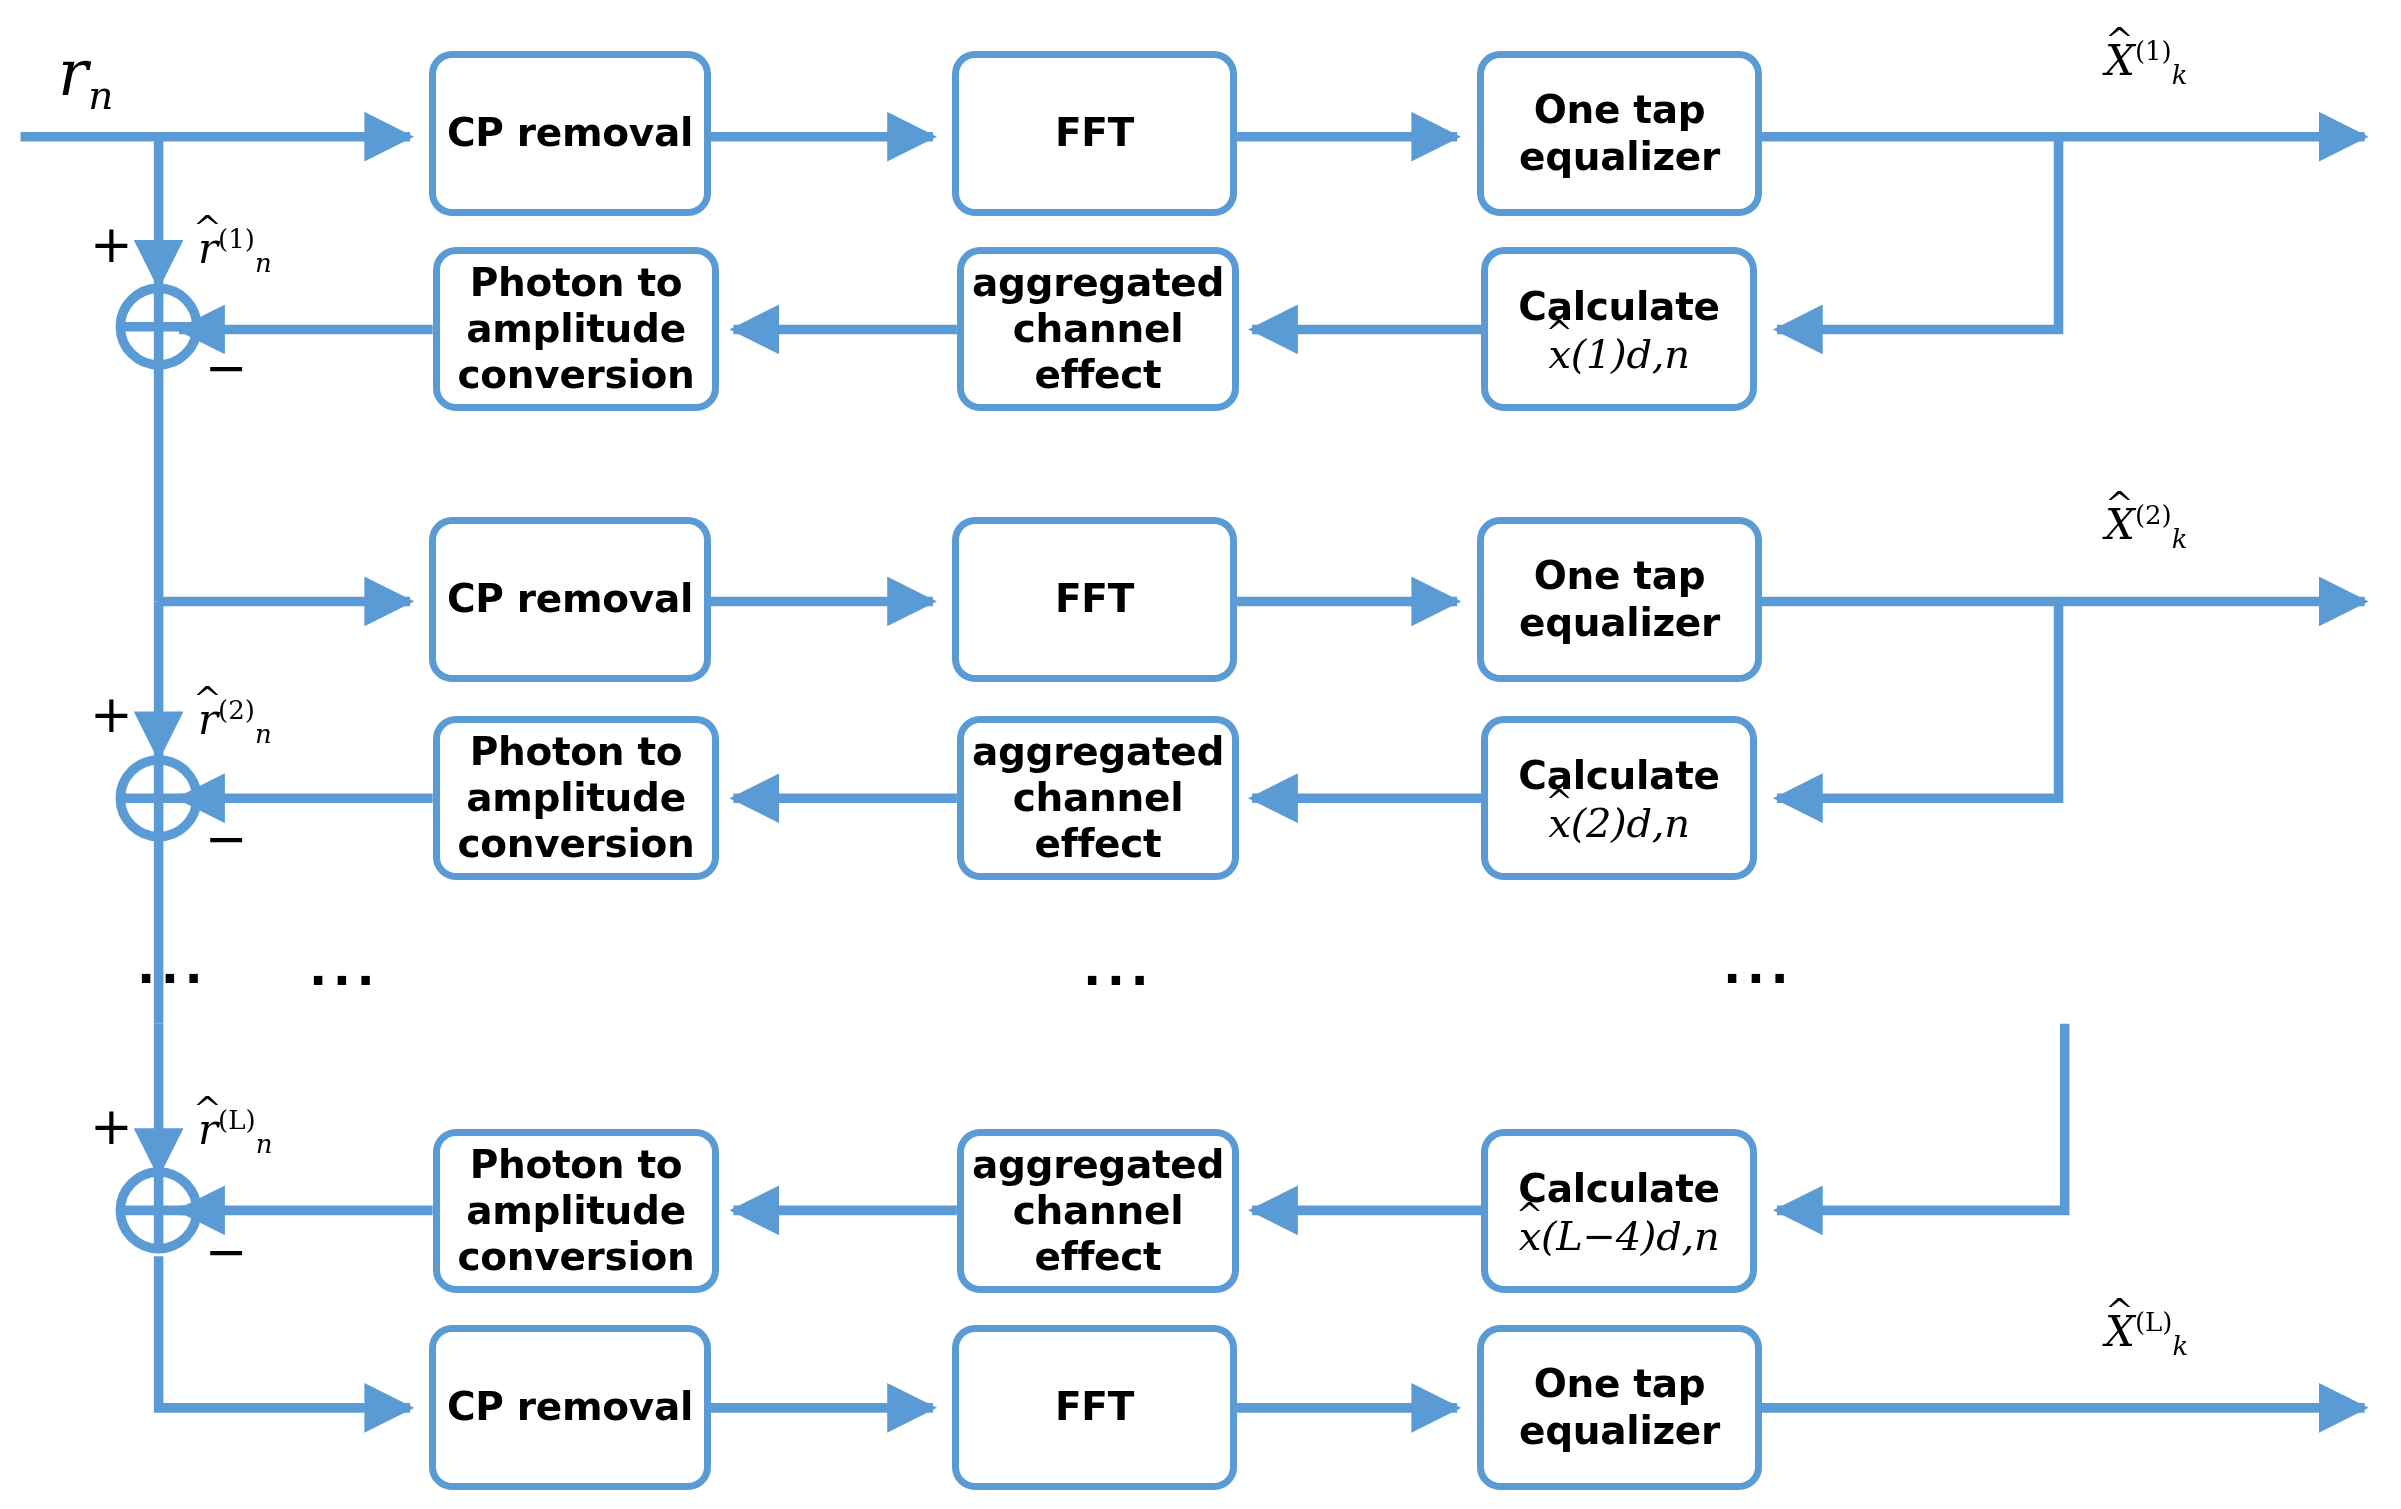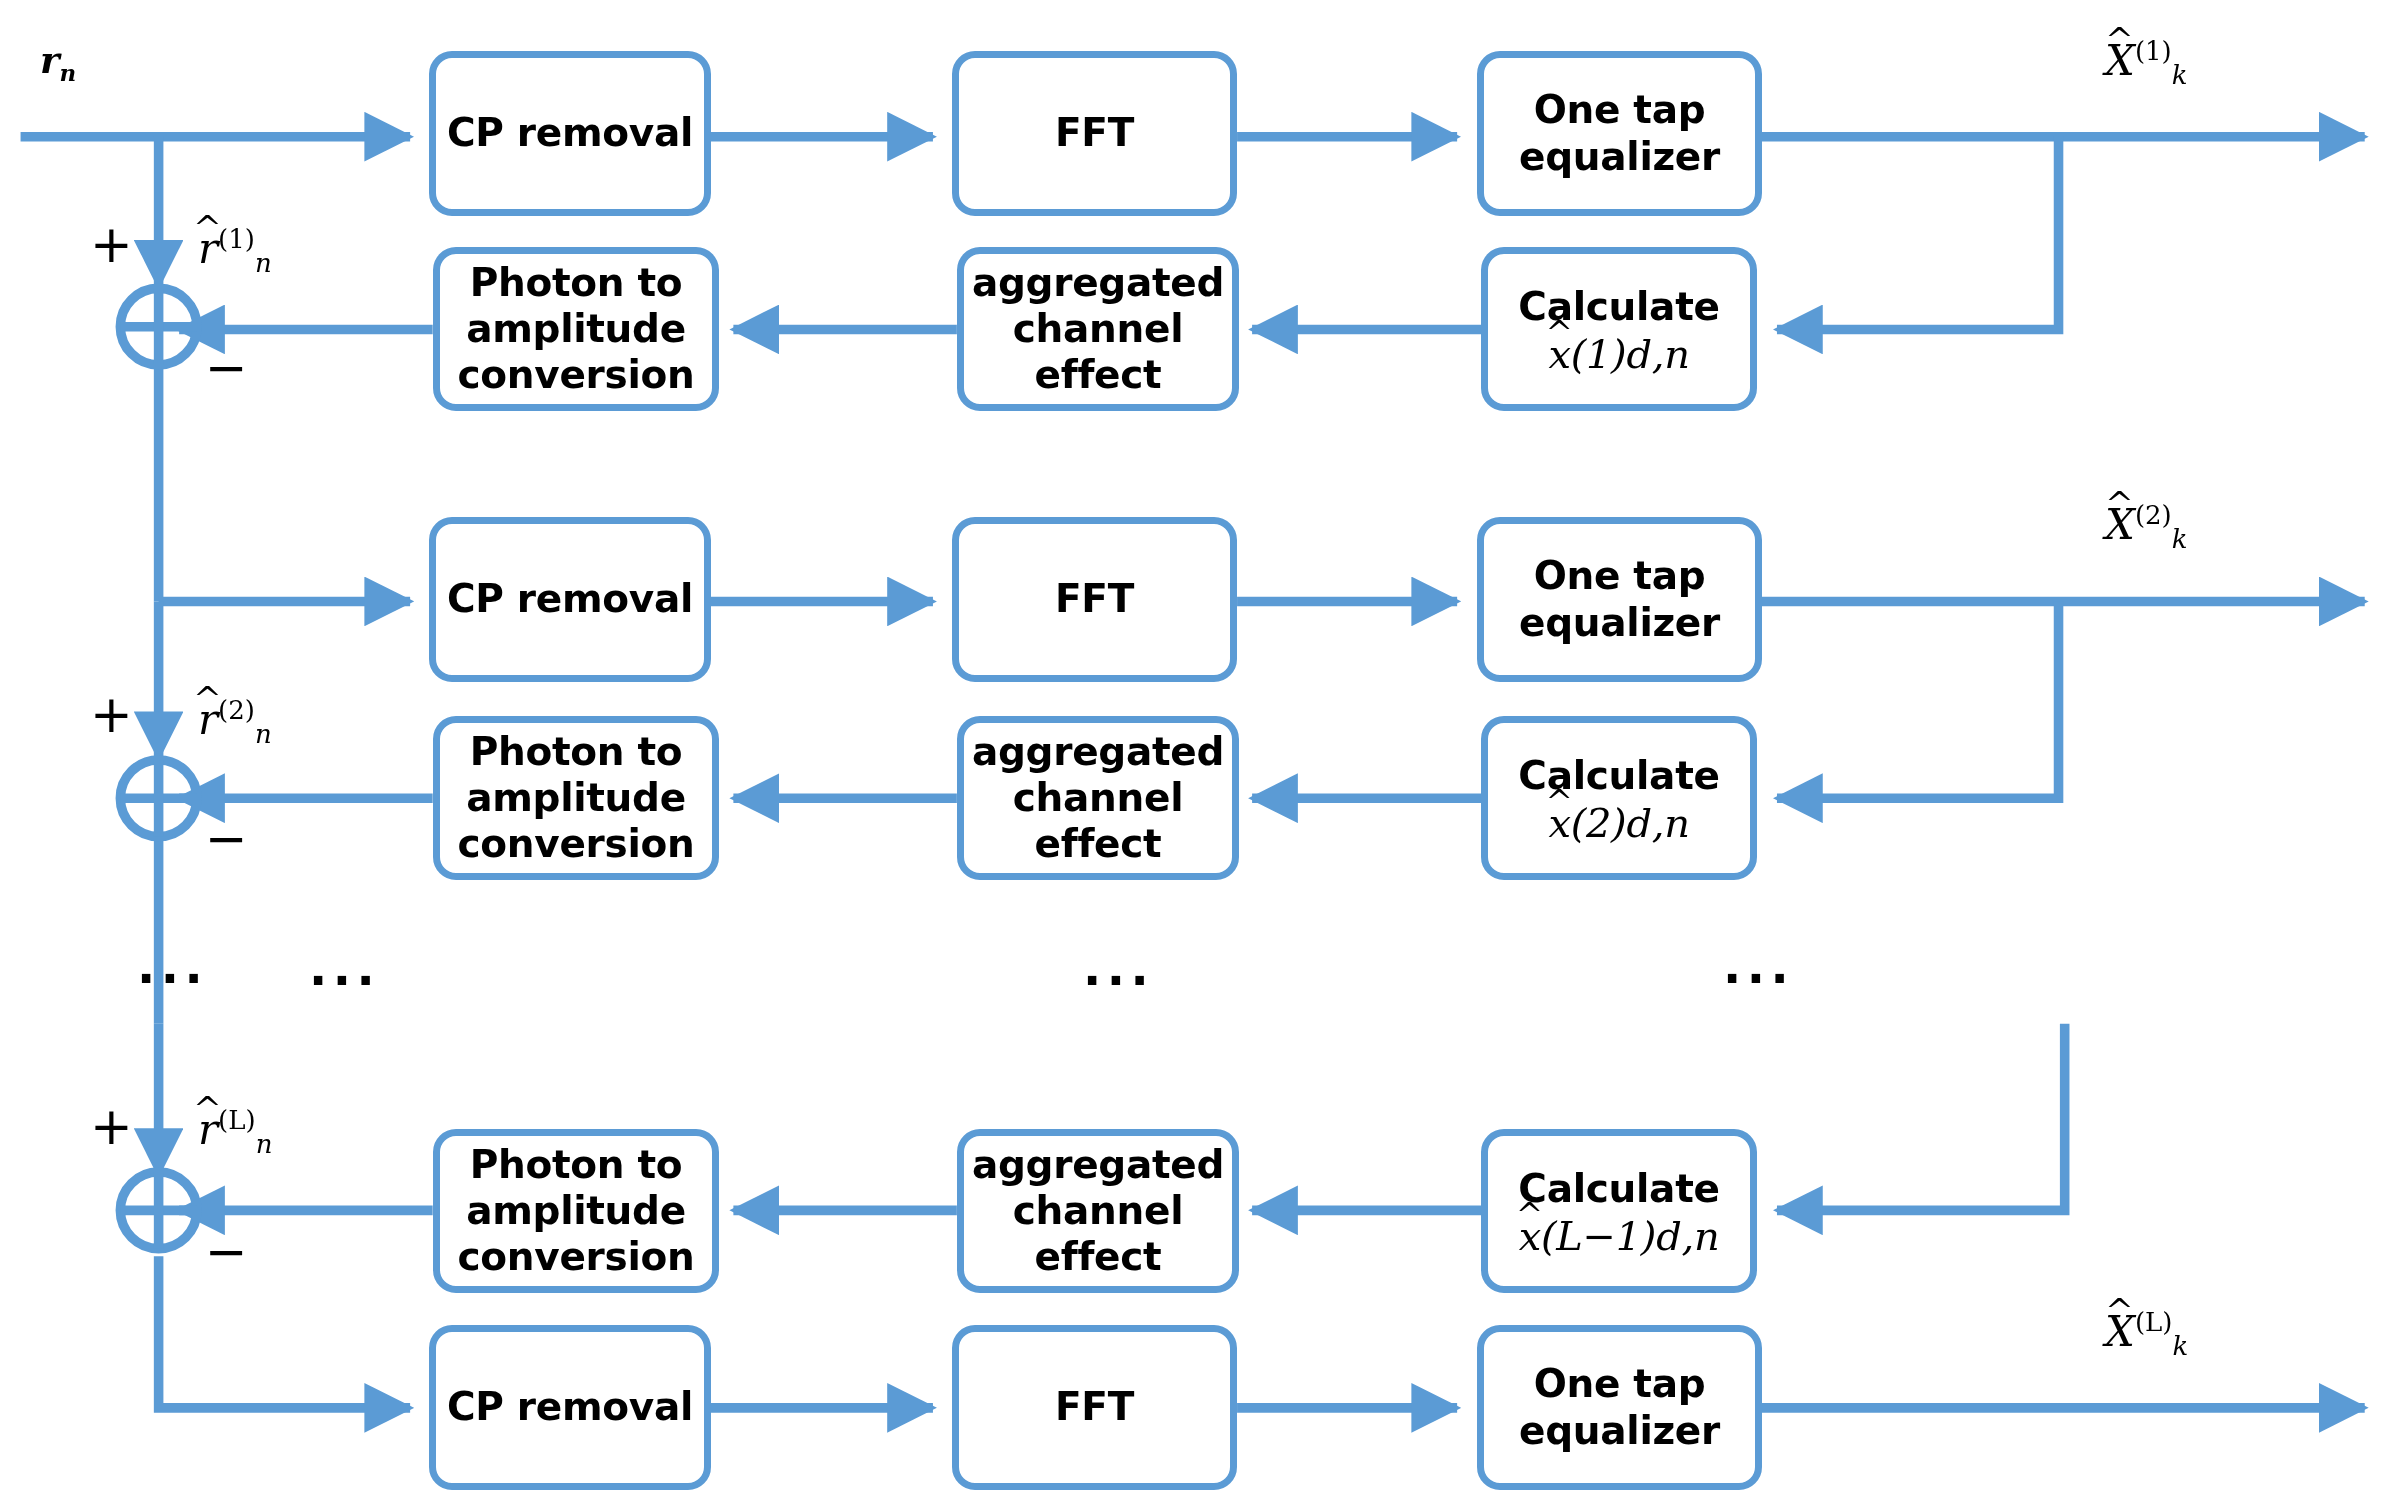--- a/index.html
+++ b/index.html
@@ -228,35 +228,35 @@
 amplitude
 conversion</span>
   </div>
   <div class="node" style="left:957px; top:1129px; width:282px; height:164px;">
     <span class="lbl">aggregated
 channel
 effect</span>
   </div>
   <div class="node" style="left:1481px; top:1129px; width:276px; height:164px; flex-direction:column; justify-content:center;">
     <span class="lbl">Calculate</span>
-    <span class="mathline"><span class="hatwrap"><span class="hat">^</span>x</span><span class="sup">(L−1)</span><span class="sub">d,n</span></span>
+    <span class="mathline"><span class="hatwrap"><span class="hat">^</span>x</span><span class="sup">(L−4)</span><span class="sub">d,n</span></span>
   </div>
 
   <div class="node" style="left:429px; top:1325px; width:282px; height:165px;">
     <span class="lbl">CP removal</span>
   </div>
   <div class="node" style="left:952px; top:1325px; width:285px; height:165px;">
     <span class="lbl">FFT</span>
   </div>
   <div class="node" style="left:1477px; top:1325px; width:285px; height:165px;">
     <span class="lbl">One tap
 equalizer</span>
   </div>
 
-  <div class="math" style="left:40px; top:42px; font-size:37px;font-weight:bold;">r<span class="sub">n</span></div>
+  <div class="math" style="left:58px; top:42px; font-size:63px;">r<span class="sub">n</span></div>
 
   <div class="math" style="left:198px; top:226px;"><span class="hatwrap"><span class="hat">^</span>r</span><span class="sup">(1)</span><span class="sub">n</span></div>
   <div class="math" style="left:198px; top:697px;"><span class="hatwrap"><span class="hat">^</span>r</span><span class="sup">(2)</span><span class="sub">n</span></div>
   <div class="math" style="left:198px; top:1107px;"><span class="hatwrap"><span class="hat">^</span>r</span><span class="sup">(L)</span><span class="sub">n</span></div>
 
   <div class="math" style="left:2105px; top:38px;"><span class="hatwrap"><span class="hat">^</span>X</span><span class="sup">(1)</span><span class="sub">k</span></div>
   <div class="math" style="left:2105px; top:502px;"><span class="hatwrap"><span class="hat">^</span>X</span><span class="sup">(2)</span><span class="sub">k</span></div>
   <div class="math" style="left:2105px; top:1309px;"><span class="hatwrap"><span class="hat">^</span>X</span><span class="sup">(L)</span><span class="sub">k</span></div>
 
   <div class="sign" style="left:90px; top:219px;">+</div>

